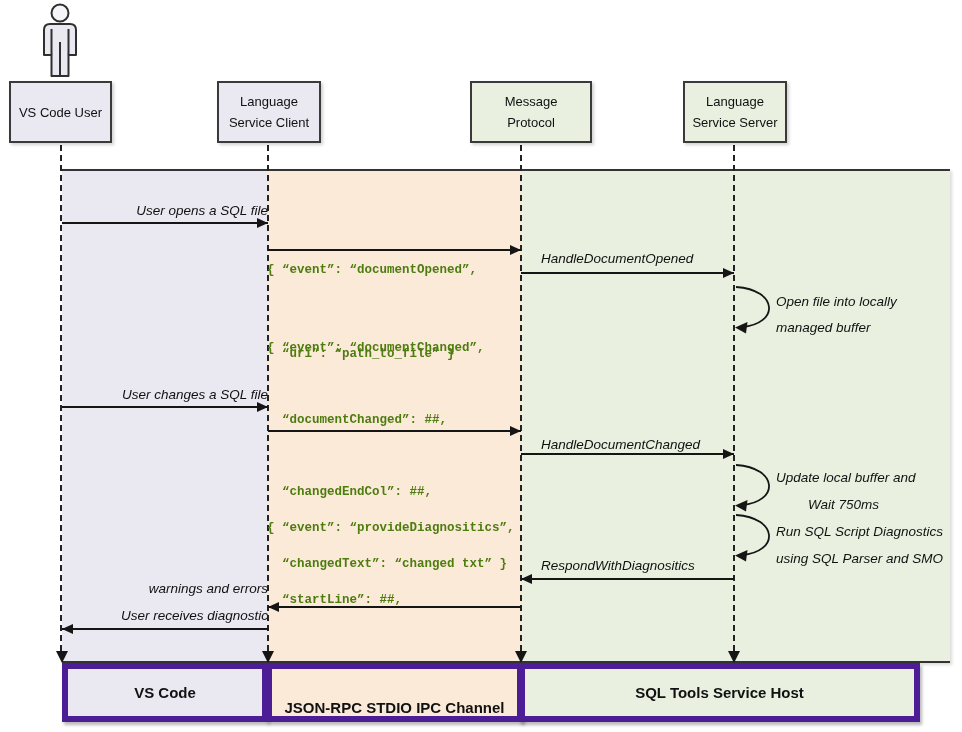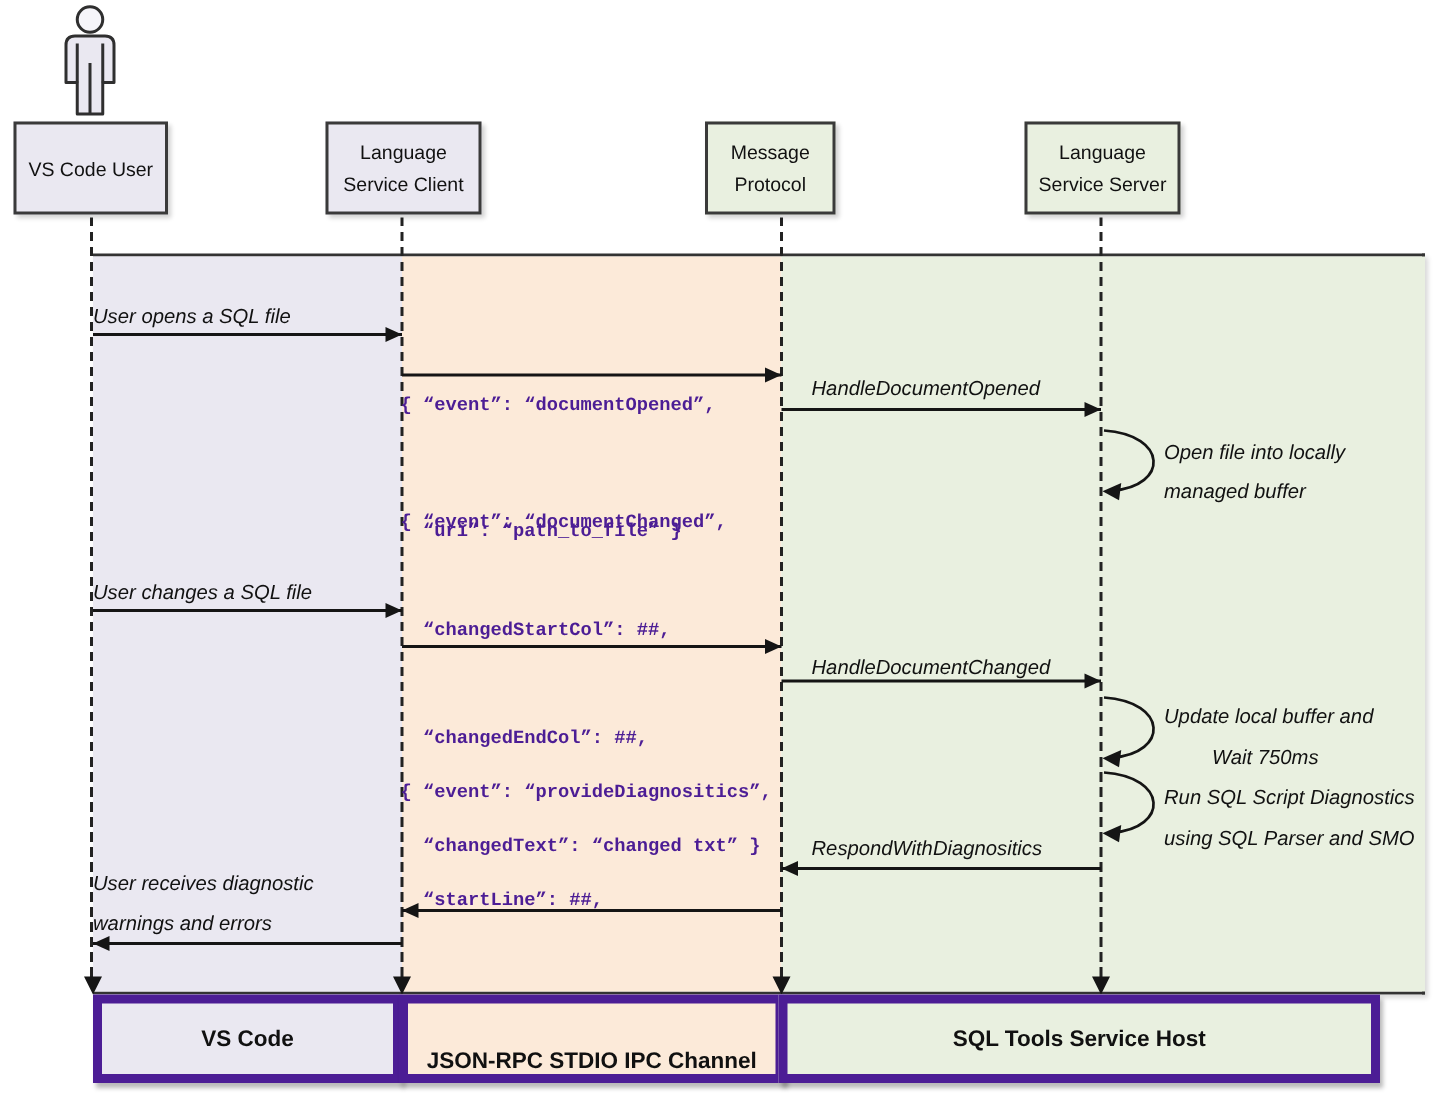--- a/index.html
+++ b/index.html
@@ -35,25 +35,25 @@
                      border-right:11px solid #151515; border-top:5px solid transparent;
                      border-bottom:5px solid transparent; }
 
   
   .down-tip { position:absolute; top:651px; width:0; height:0;
               border-left:6px solid transparent; border-right:6px solid transparent;
               border-top:12px solid #151515; }
 
   
   .msg, .ann { position:absolute; font-style:italic; font-size:13.5px; white-space:nowrap; line-height:18px; }
-  .msg.c { text-align:left; white-space:normal; line-height:27px; }
+  .msg.c { text-align:right; white-space:normal; line-height:27px; }
 
   
   .payload { position:absolute; left:267px; font-family:"Liberation Mono","DejaVu Sans Mono",monospace;
-             font-size:12.5px; font-weight:bold; white-space:pre; line-height:24px; color:#4c1d95; }
+             font-size:12.5px; font-weight:bold; white-space:pre; line-height:24px; color:#4d7c0f; }
   .payload.wide { line-height:28px; }
 
   
   .loop { position:absolute; width:50px; height:50px; }
 
   
   .footer-box { position:absolute; top:663px; height:59px; border:6px solid #4c1d95;
                 display:flex; align-items:center; justify-content:center;
                 font-weight:bold; font-size:15px; box-shadow:2px 3px 3px rgba(0,0,0,.28); }
 
@@ -79,46 +79,46 @@
 <div class="lifeline" style="left:520.2px;"></div>
 <div class="lifeline" style="left:733.2px;"></div>
 
 <div class="pbox lav" style="left:9px; width:103px;">
   <div>VS Code User</div>
 </div>
 <div class="pbox lav" style="left:217px; width:104px;">
   <div>Language</div>
   <div>Service Client</div>
 </div>
-<div class="pbox grn" style="left:470px; width:87px;">
+<div class="pbox grn" style="left:470px; width:122px;">
   <div>Message</div>
   <div>Protocol</div>
 </div>
 <div class="pbox grn" style="left:683px; width:104px;">
   <div>Language</div>
   <div>Service Server</div>
 </div>
 
 <div class="msg c" style="left:62px; top:197px; width:206px;">User opens a SQL file</div>
 <div class="msg" style="left:541px; top:250px;">HandleDocumentOpened</div>
 <div class="msg c" style="left:62px; top:381px; width:206px;">User changes a SQL file</div>
 <div class="msg" style="left:541px; top:436px;">HandleDocumentChanged</div>
 <div class="msg" style="left:541px; top:557px;">RespondWithDiagnositics</div>
 <div class="msg c" style="left:62px; top:575px; width:206px;">
+  <div>warnings and errors</div>
   <div>User receives diagnostic</div>
-  <div>warnings and errors</div>
 </div>
 
 <div class="payload wide" style="top:200px;">
   <div>{ “event”: “documentOpened”,</div>
   <div>  “uri”: “path_to_file” }</div>
 </div>
 <div class="payload" style="top:288px;">
   <div>{ “event”: “documentChanged”,</div>
-  <div>  “changedStartCol”: ##,</div>
+  <div>  “documentChanged”: ##,</div>
   <div>  “changedEndCol”: ##,</div>
   <div>  “changedText”: “changed txt” }</div>
 </div>
 <div class="payload" style="top:468px;">
   <div>{ “event”: “provideDiagnositics”,</div>
   <div>  “startLine”: ##,</div>
   <div>  “startCol”: ##,</div>
   
   
   

